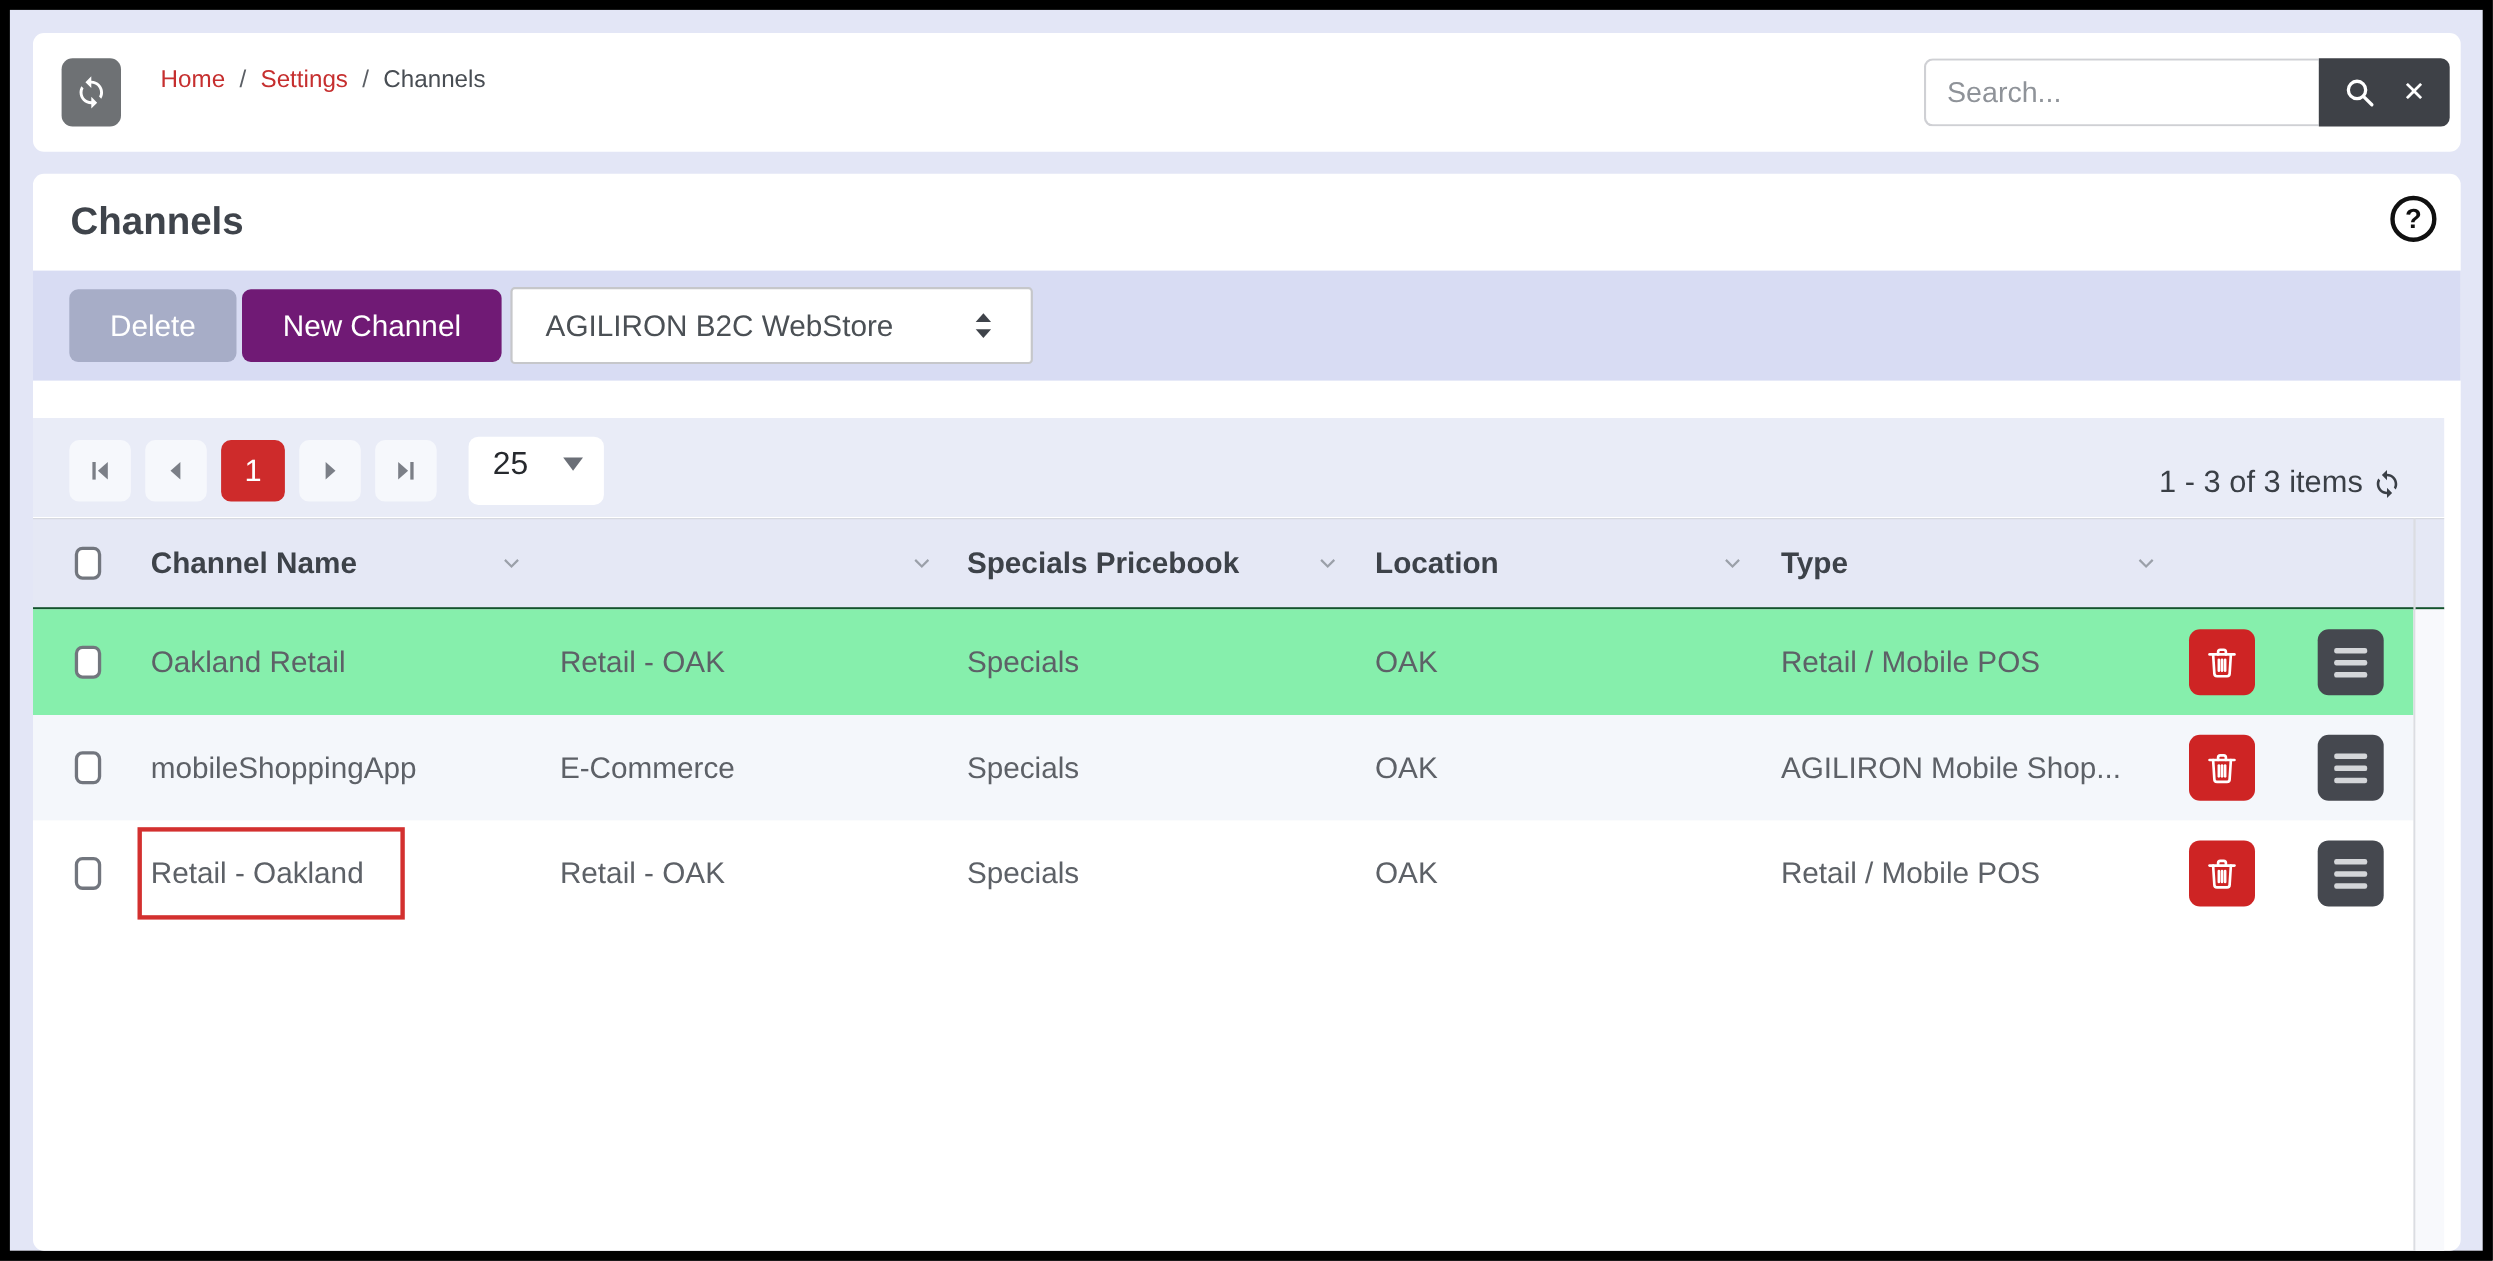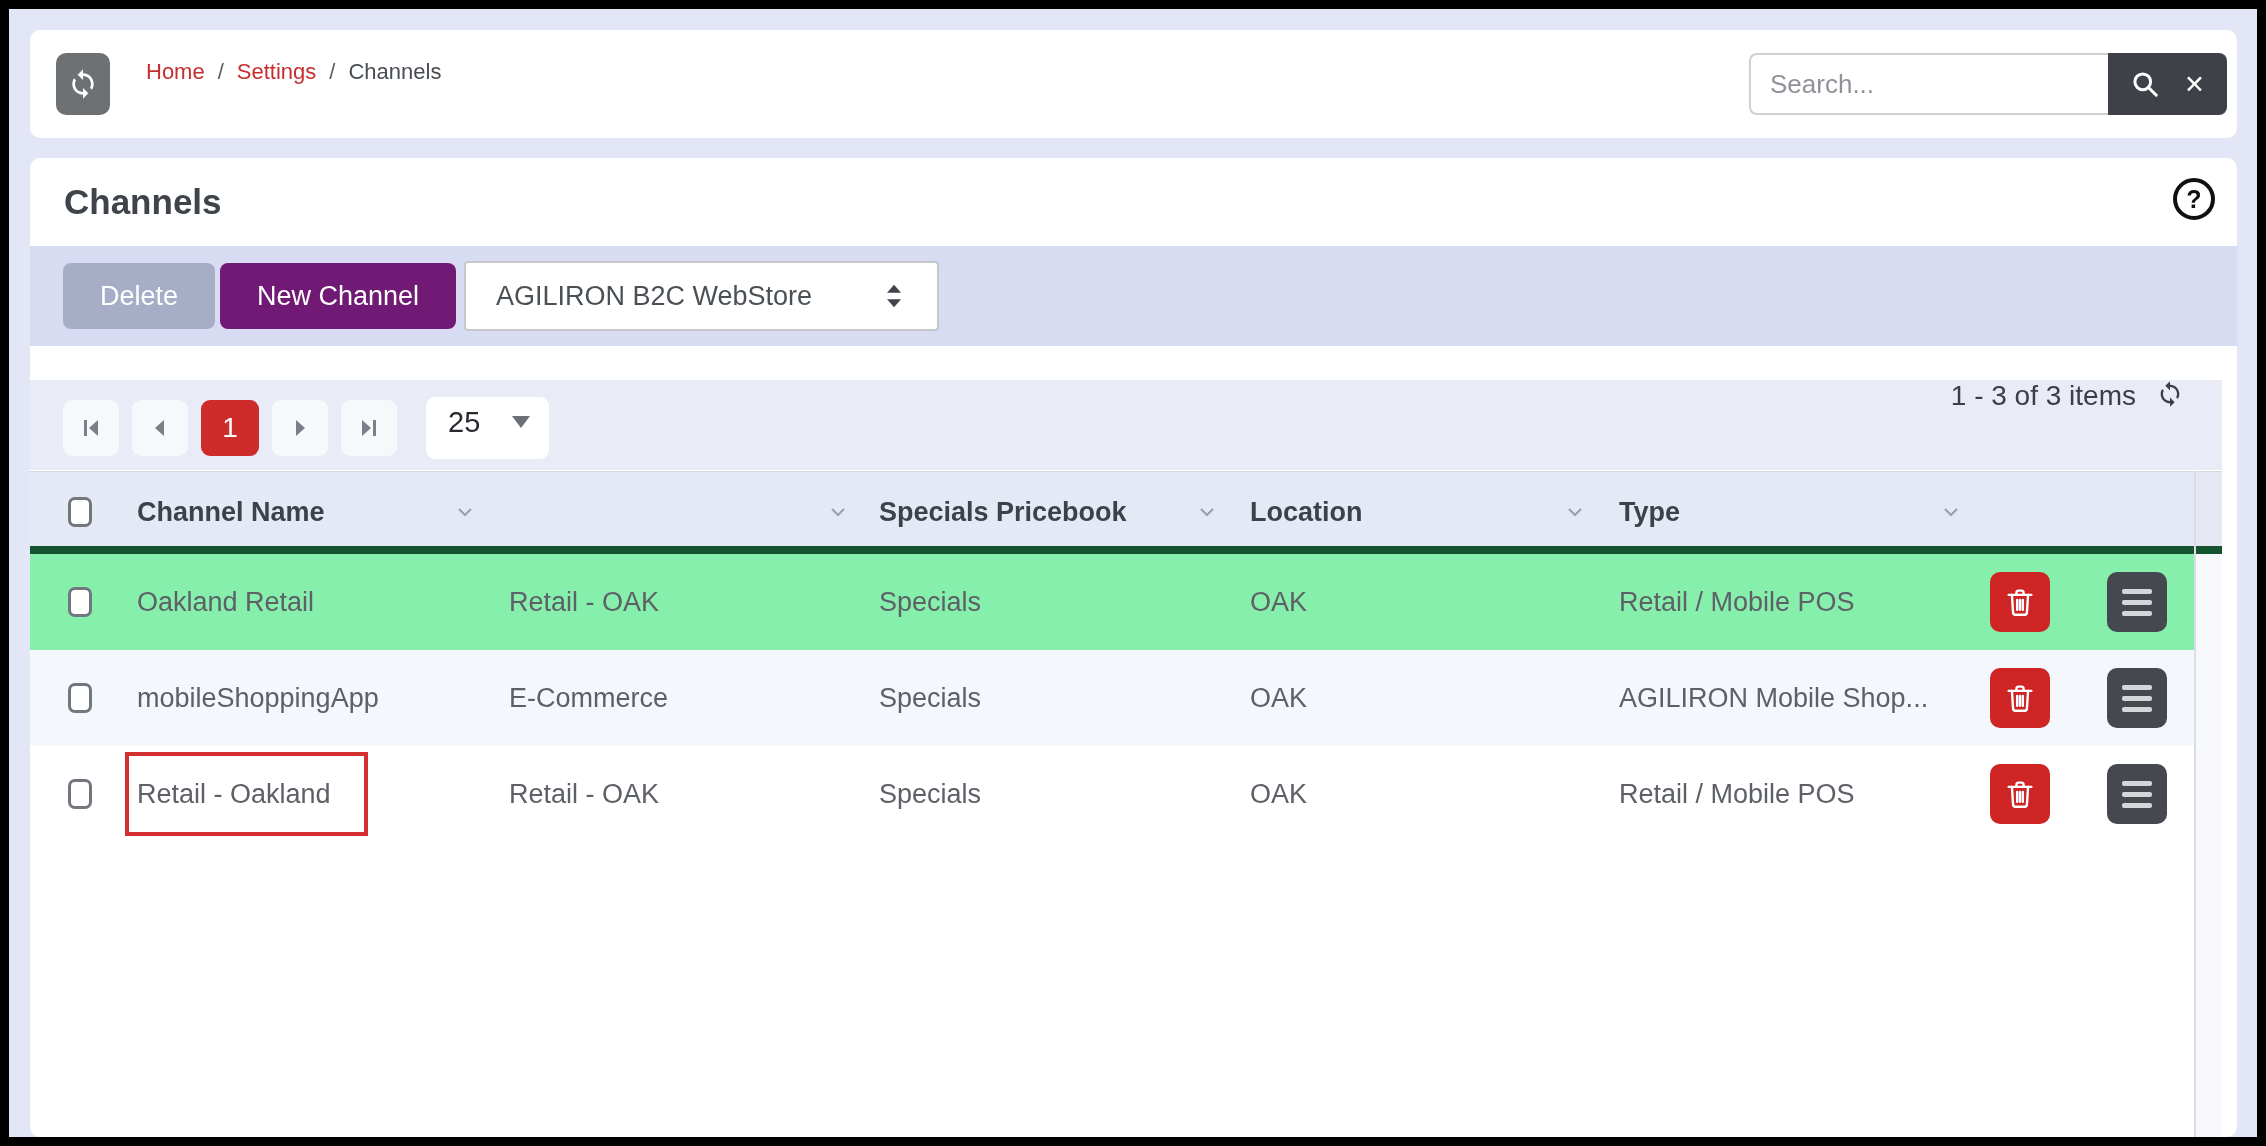--- a/index.html
+++ b/index.html
@@ -61,27 +61,27 @@
     width:56px; height:56px; border-radius:9px; background:#f6f8fc;
     display:flex; align-items:center; justify-content:center; cursor:pointer;
   }
   .pg-current { width:58px; background:#ce2b2b; color:#fff; font-size:28px; font-weight:500; }
   .page-size {
     margin-left:16px; width:123px; height:62px; background:#fff; border-radius:9px;
     display:flex; align-items:center; justify-content:space-between; padding:0 19px 12px 22px; cursor:pointer;
   }
   .page-size-value { font-size:29px; color:#26292e; }
   .tri-down { width:0; height:0; border-left:9px solid transparent; border-right:9px solid transparent; border-top:12px solid #6b6f77; }
-  .items-info { position:absolute; right:38px; top:0; height:74px; display:flex; align-items:flex-start; gap:20px; }
+  .items-info { position:absolute; right:38px; top:0; height:74px; display:flex; align-items:flex-end; gap:8px; }
   .items-label { font-size:28px; color:#3a3f46; }
   .items-refresh { display:flex; align-items:center; cursor:pointer; }
 
   
   .thead { position:absolute; left:0; top:313px; width:2192px; height:83px; background:#e5e8f5;
-           border-top:1px solid #d4d7de; border-bottom:8px solid #14532d; }
+           border-top:1px solid #d4d7de; border-bottom:2px solid #14532d; }
   .th-label { position:absolute; top:0; height:80px; line-height:80px; font-size:27px; font-weight:600; color:#3d4249; cursor:pointer; }
   .th-chevron { position:absolute; top:30px; cursor:pointer; }
   .checkbox {
     position:absolute; left:38px; width:24px; height:30px; border:3px solid #72767e; border-radius:7px; background:#fff; cursor:pointer;
   }
   .thead .checkbox { top:25px; }
 
   
   .t-row { position:absolute; left:0; width:2164px; height:96px; }
   .row-0 { top:396px; background:#86efac; }

